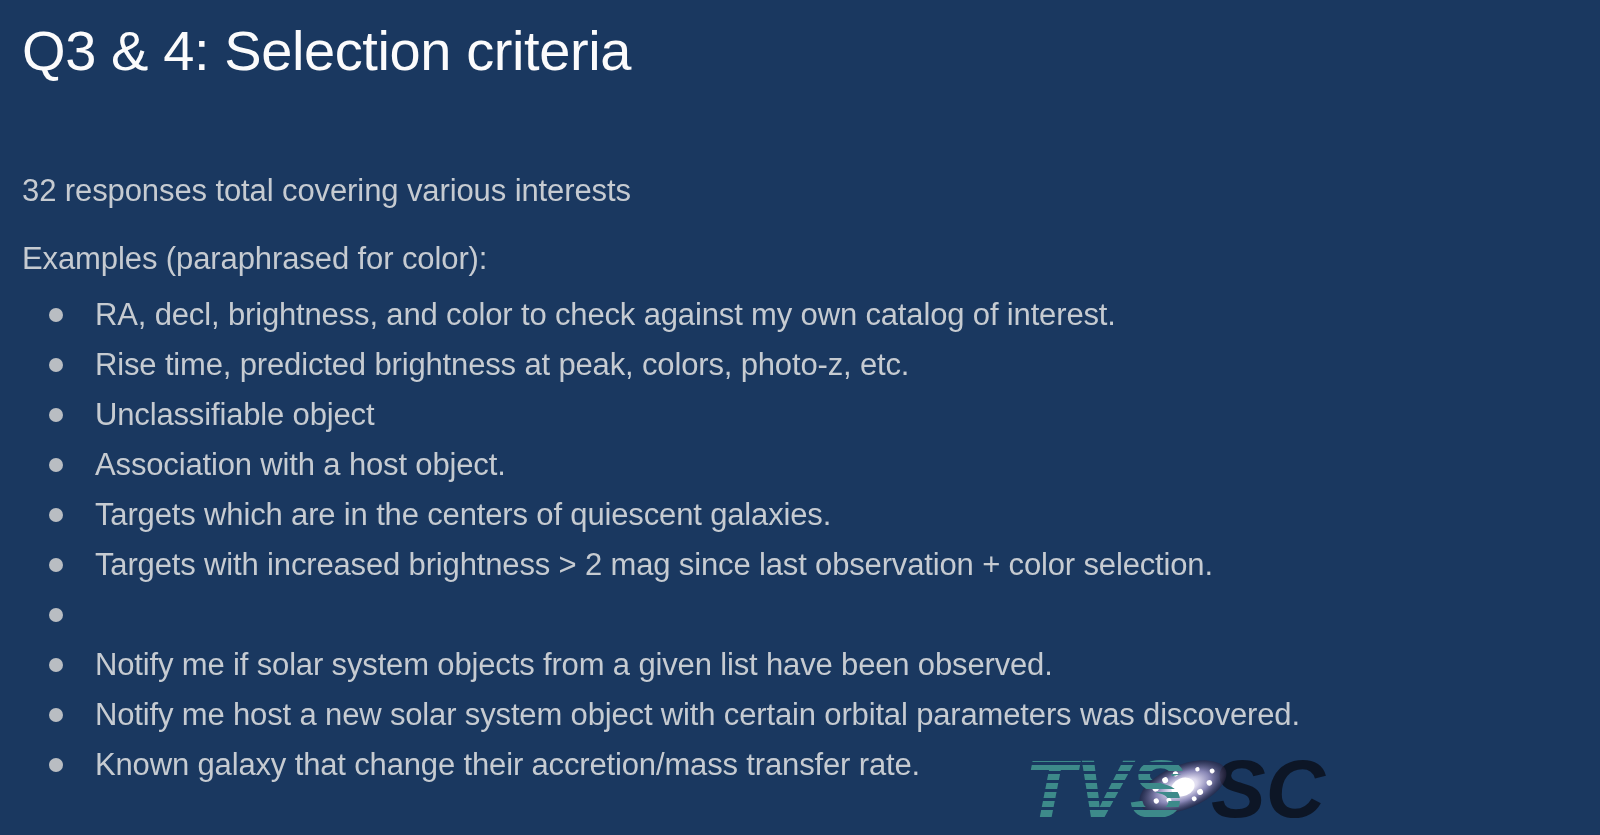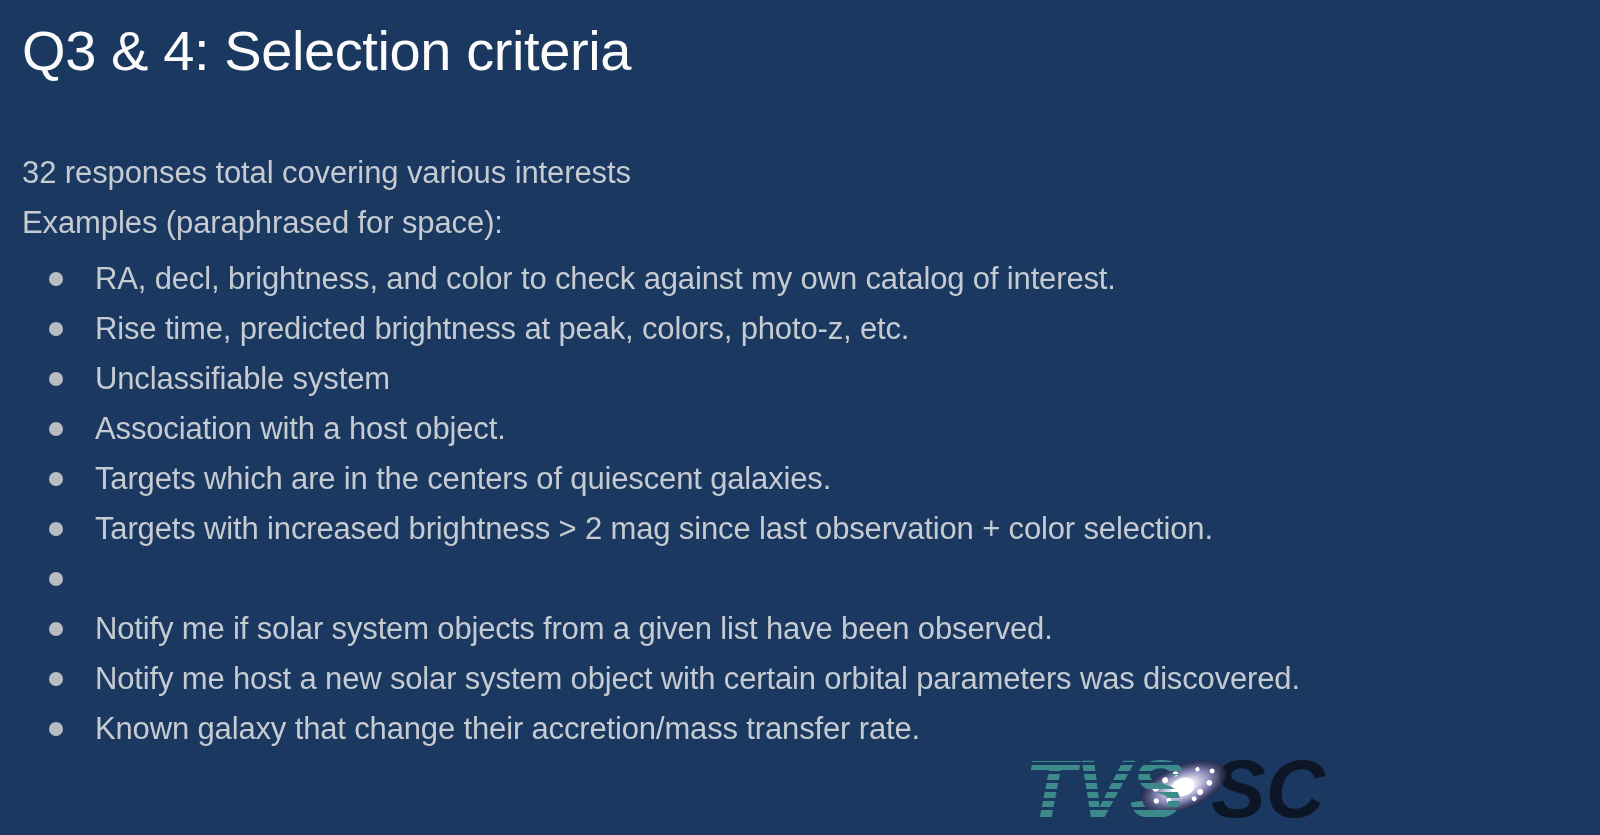--- a/index.html
+++ b/index.html
@@ -33,20 +33,21 @@
     left:22px; top:148px;
     width:1556px;
   }
   .lead {
     font-size:31px;
     line-height:50px;
     color:#c6cbd1;
     font-weight:400;
     letter-spacing:-0.1px;
     white-space:nowrap;
+    margin-top:18px;
   }
 
   
   .bullets {
     list-style:none;
     margin-top:6px;
   }
   .bullet-row {
     position:relative;
     height:50px;
@@ -83,37 +84,37 @@
 <body>
 
 <div class="slide">
 
   <h1 class="title">Q3 &amp; 4: Selection criteria</h1>
 
   <div class="body-block">
 
     <div class="lead">32 responses total covering various interests</div>
 
-    <div class="lead">Examples (paraphrased for space):</div>
+    <div class="lead">Examples (paraphrased for color):</div>
 
     <ul class="bullets">
 
       <li class="bullet-row">
         <span class="bullet-dot"></span>
         <span class="bullet-text">RA, decl, brightness, and color to check against my own catalog of interest.</span>
       </li>
 
       <li class="bullet-row">
         <span class="bullet-dot"></span>
         <span class="bullet-text">Rise time, predicted brightness at peak, colors, photo-z, etc.</span>
       </li>
 
       <li class="bullet-row">
         <span class="bullet-dot"></span>
-        <span class="bullet-text">Unclassifiable system</span>
+        <span class="bullet-text">Unclassifiable object</span>
       </li>
 
       <li class="bullet-row">
         <span class="bullet-dot"></span>
         <span class="bullet-text">Association with a host object.</span>
       </li>
 
       <li class="bullet-row">
         <span class="bullet-dot"></span>
         <span class="bullet-text">Targets which are in the centers of quiescent galaxies.</span>

